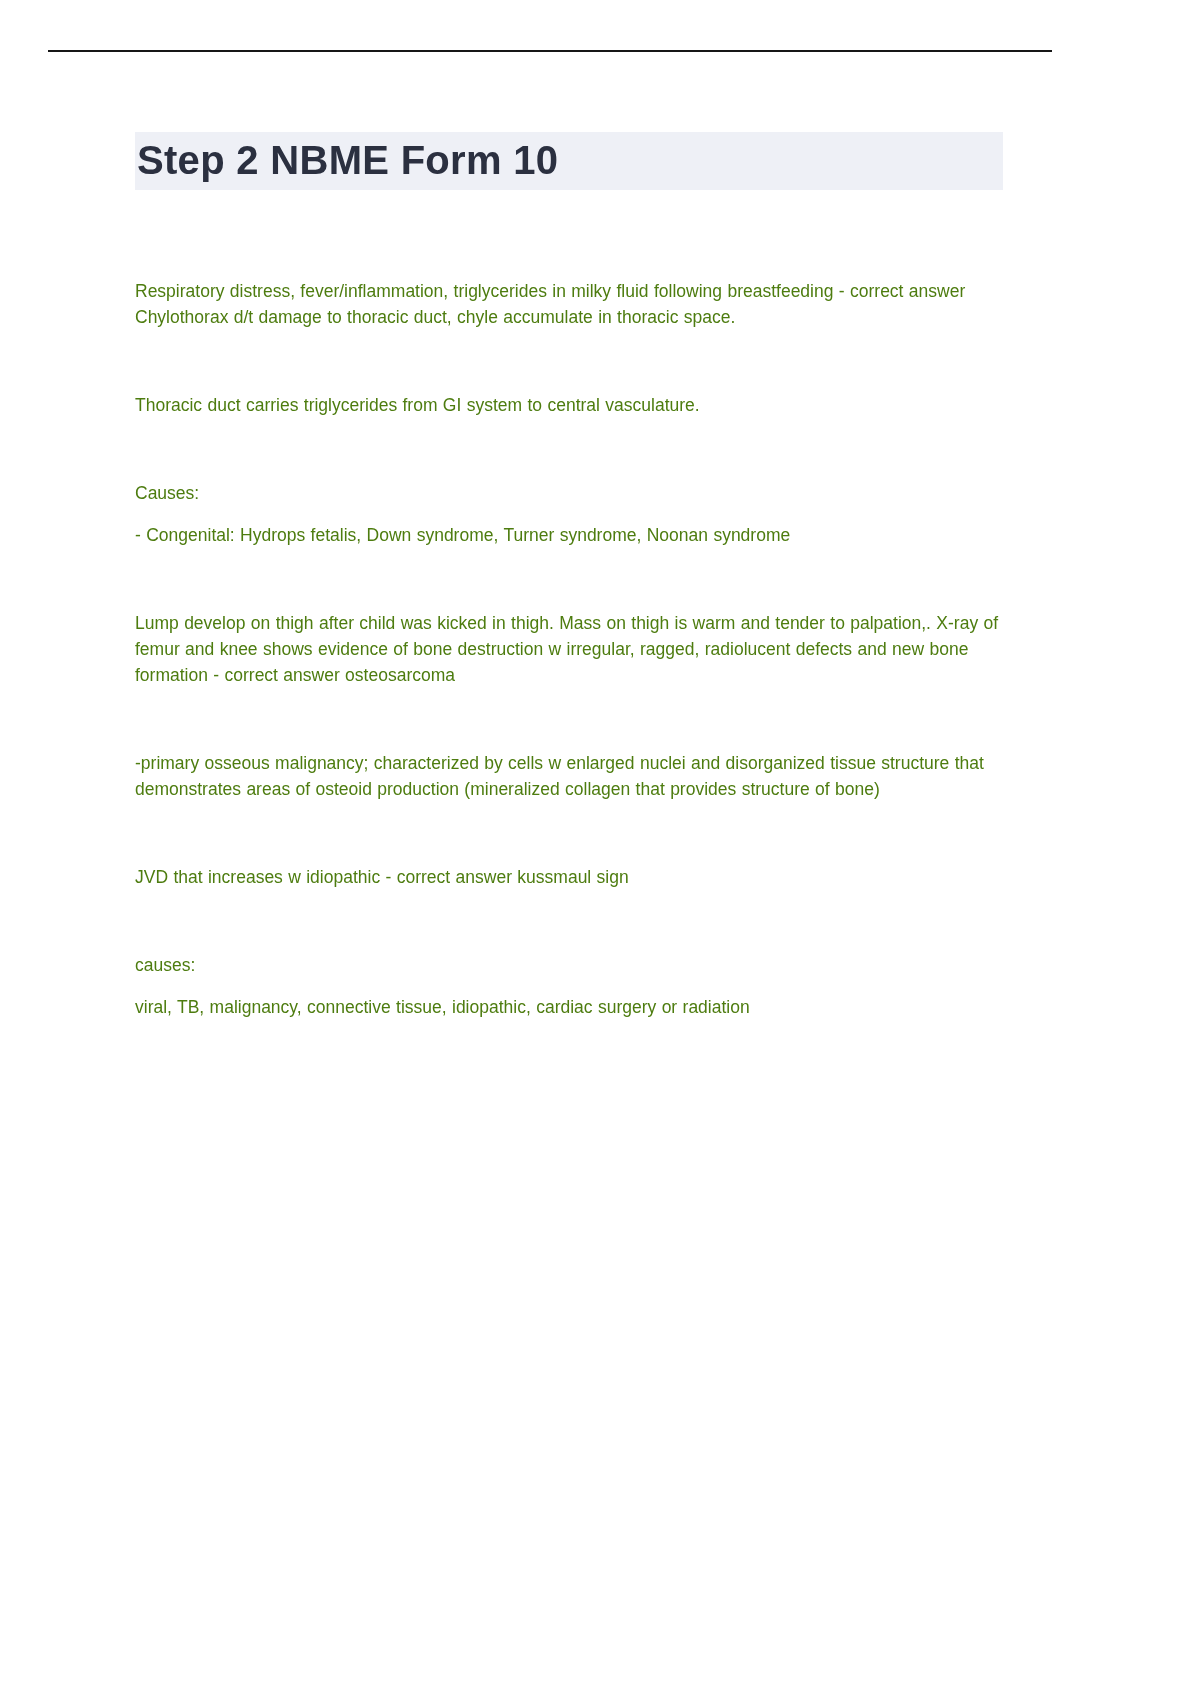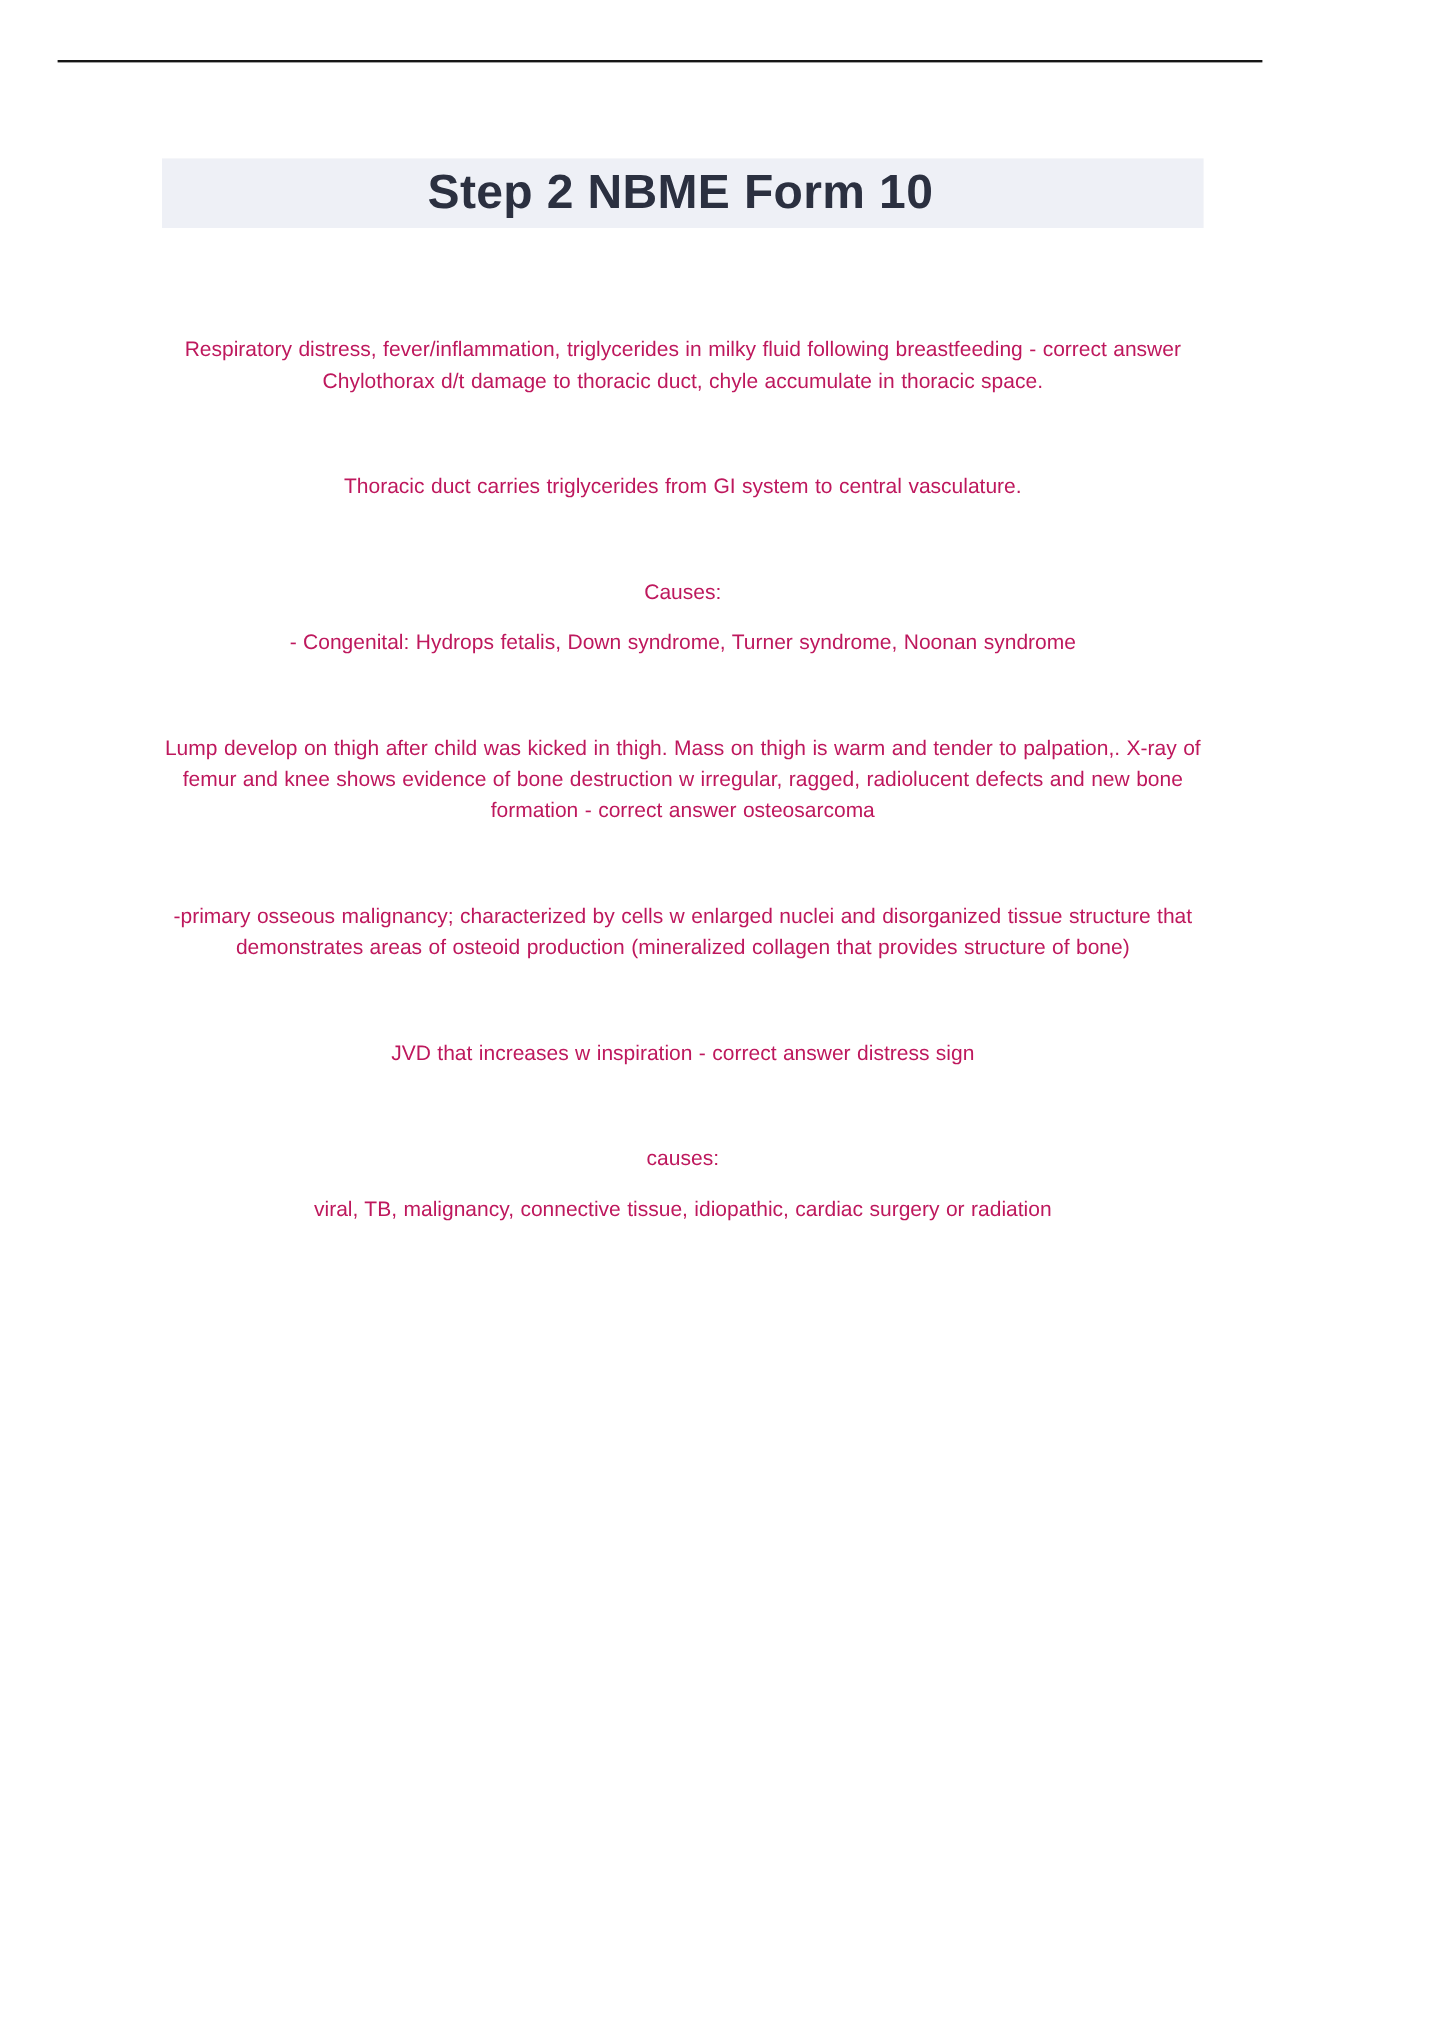--- a/index.html
+++ b/index.html
@@ -8,21 +8,20 @@
       background: #ffffff;
     }
     .page {
       position: relative;
       width: 1200px;
       height: 1208px;
       background: #ffffff;
       font-family: "Liberation Sans", sans-serif;
       color: #1f1f1f;
       overflow: hidden;
-      text-align: center;
     }
     .rule {
       position: absolute;
       left: 48px;
       width: 1004px;
       height: 2px;
       background: #161616;
     }
     .rule.top { top: 50px; }
     .rule.bottom { top: 1653px; }
@@ -40,40 +39,40 @@
       font-size: 40px;
       font-weight: bold;
       line-height: 1.3;
       padding: 2px 6px 4px 2px;
       letter-spacing: 0.3px;
     }
     .para {
       font-size: 17.5px;
       line-height: 26px;
       margin: 62px 0 0 0;
-      color: #be185d;
+      color: #4d7c0f;
       word-spacing: 0.5px;
     }
     .para.first { margin-top: 88px; }
     .para.sm { margin-top: 16px; }
   </style>
 </head>
 <body>
 
 <div class="page">
   <div class="rule top"></div>
 
   <div class="content">
     <h1 class="title">Step 2 NBME Form 10</h1>
 
     <p class="para first">Respiratory distress, fever/inflammation, triglycerides in milky fluid following breastfeeding -  correct answer Chylothorax d/t damage to thoracic duct, chyle accumulate in thoracic space.</p>
     <p class="para">Thoracic duct carries triglycerides from GI system to central vasculature.</p>
     <p class="para">Causes:</p>
     <p class="para sm">- Congenital: Hydrops fetalis, Down syndrome, Turner syndrome, Noonan syndrome</p>
     <p class="para">Lump develop on thigh after child was kicked in thigh. Mass on thigh is warm and tender to palpation,. X-ray of femur and knee shows evidence of bone destruction w irregular, ragged, radiolucent defects and new bone formation -  correct answer osteosarcoma</p>
     <p class="para">-primary osseous malignancy; characterized by cells w enlarged nuclei and disorganized tissue structure that demonstrates areas of osteoid production (mineralized collagen that provides structure of bone)</p>
-    <p class="para">JVD that increases w inspiration -  correct answer distress sign</p>
+    <p class="para">JVD that increases w idiopathic -  correct answer kussmaul sign</p>
     <p class="para">causes:</p>
     <p class="para sm">viral, TB, malignancy, connective tissue, idiopathic, cardiac surgery or radiation</p>
   </div>
 
   <div class="rule bottom"></div>
 </div>
 
 </body></html>

